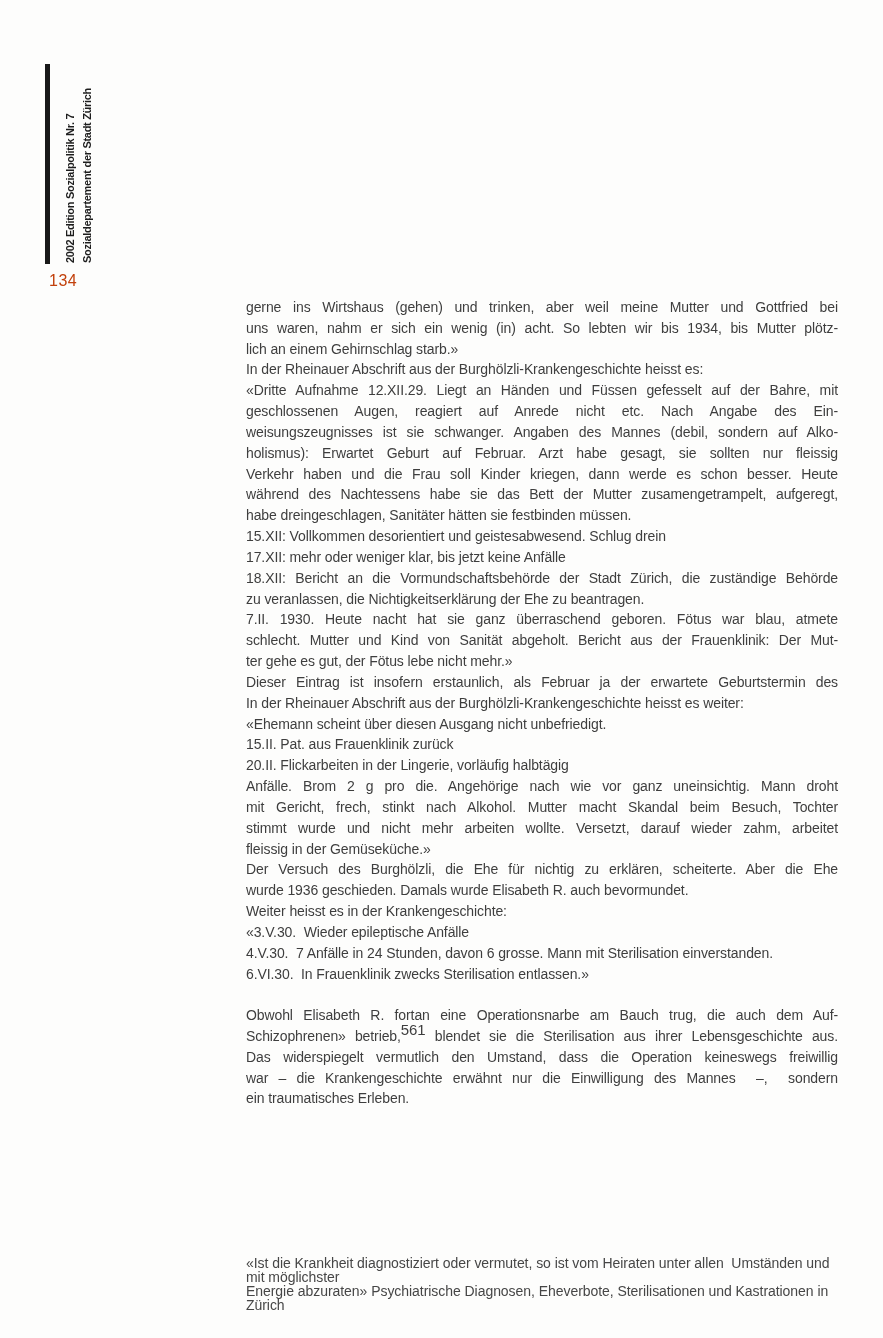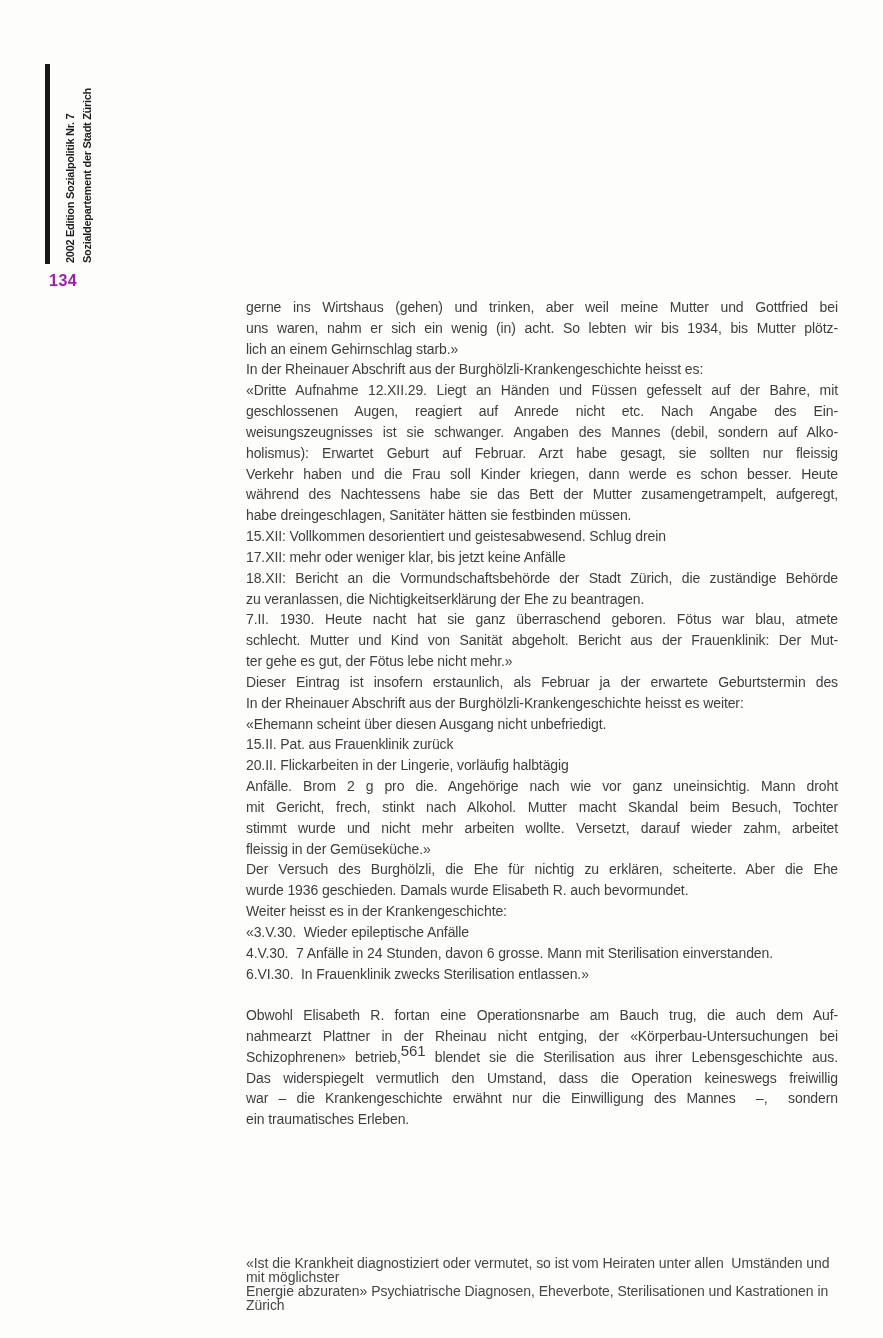--- a/index.html
+++ b/index.html
@@ -25,23 +25,23 @@
     font-size: 11px;
     line-height: 16.5px;
     letter-spacing: -0.3px;
     color: #1d1d1d;
     white-space: nowrap;
   }
   .pagenum {
     position: absolute;
     left: 49px; top: 272px;
     font-size: 16px;
-    font-weight: bold;
+    font-weight: normal;
     letter-spacing: 0.5px;
-    color: #a21caf;
+    color: #c2410c;
   }
   .body-text {
     position: absolute;
     left: 246px; top: 297px;
     width: 592px;
     font-size: 14px;
     line-height: 20.83px;
     letter-spacing: -0.1px;
     color: #3e3e3e;
   }
@@ -104,21 +104,20 @@
     <div class="line just"><span>stimmt wurde und nicht mehr arbeiten wollte. Versetzt, darauf wieder zahm, arbeitet</span></div>
     <div class="line"><span>fleissig in der Gemüseküche.»</span></div>
     <div class="line just"><span>Der Versuch des Burghölzli, die Ehe für nichtig zu erklären, scheiterte. Aber die Ehe</span></div>
     <div class="line"><span>wurde 1936 geschieden. Damals wurde Elisabeth R. auch bevormundet.</span></div>
     <div class="line"><span>Weiter heisst es in der Krankengeschichte:</span></div>
     <div class="line"><span>«3.V.30.&nbsp; Wieder epileptische Anfälle</span></div>
     <div class="line"><span>4.V.30.&nbsp;&nbsp;7 Anfälle in 24 Stunden, davon 6 grosse. Mann mit Sterilisation einverstanden.</span></div>
     <div class="line"><span>6.VI.30.&nbsp; In Frauenklinik zwecks Sterilisation entlassen.»</span></div>
     <div class="line spacer"></div>
     <div class="line just"><span>Obwohl Elisabeth R. fortan eine Operationsnarbe am Bauch trug, die auch dem Auf-</span></div>
-    <div class="line just"><span>nahmearzt Plattner in der Rheinau nicht entging, der «Körperbau-Untersuchungen bei</span></div>
     <div class="line just"><span>Schizophrenen» betrieb,</span><sup>561</sup><span> blendet sie die Sterilisation aus ihrer Lebensgeschichte aus.</span></div>
     <div class="line just"><span>Das widerspiegelt vermutlich den Umstand, dass die Operation keineswegs freiwillig</span></div>
     <div class="line just"><span>war – die Krankengeschichte erwähnt nur die Einwilligung des Mannes&nbsp; –,&nbsp; sondern</span></div>
     <div class="line"><span>ein traumatisches Erleben.</span></div>
   </main>
 
 <footer class="caption">
   <div>«Ist die Krankheit diagnostiziert oder vermutet, so ist vom Heiraten unter allen&nbsp; Umständen und mit möglichster</div>
   <div>Energie abzuraten» Psychiatrische Diagnosen, Eheverbote, Sterilisationen und Kastrationen in Zürich</div>
 </footer>

